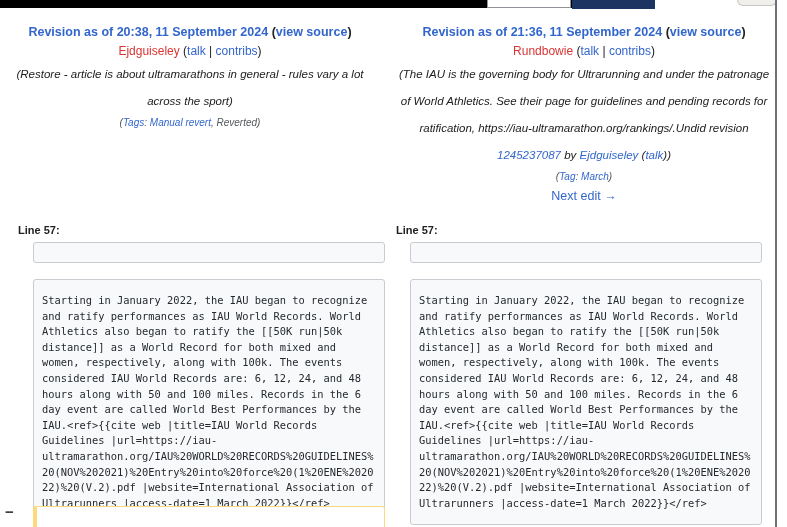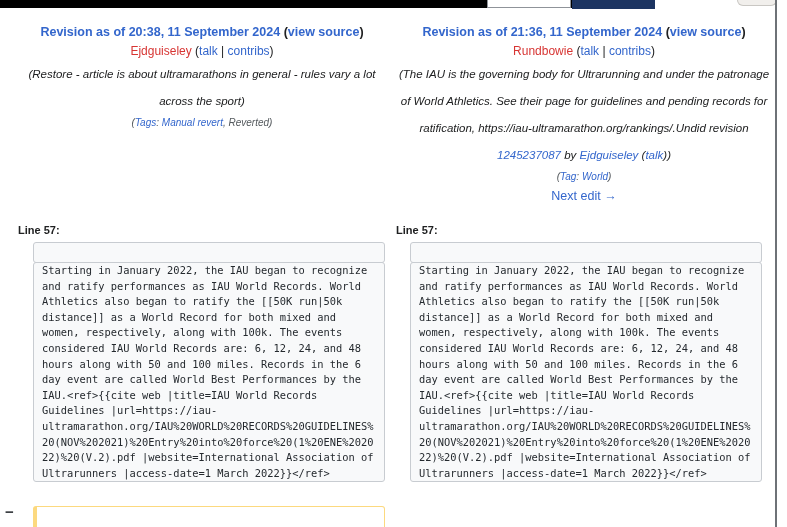--- a/index.html
+++ b/index.html
@@ -10,39 +10,39 @@
   
   .topbar{position:absolute;left:0;top:0;width:573px;height:8px;background:#000;}
   .search-input{position:absolute;left:487px;top:0;width:84px;height:8px;background:#fff;
     border:1px solid #8f9399;border-top:none;box-sizing:border-box;}
   .search-btn{position:absolute;left:572px;top:0;width:83px;height:9px;background:#1c3461;}
   .window-pill{position:absolute;left:737px;top:0;width:40px;height:6px;background:#f1efec;
     border:1px solid #c9c7c3;border-top:none;border-radius:0 0 12px 12px;box-sizing:border-box;}
   .edge-line{position:absolute;left:775px;top:0;width:2px;height:527px;background:#6e7277;}
   
   .col{position:absolute;top:23px;text-align:center;}
-  .col-left{left:12px;width:380px;}
+  .col-left{left:0;width:380px;}
   .col-right{left:394px;width:380px;}
   .rev-title{font-size:12.5px;font-weight:bold;line-height:19px;}
   .rev-user{font-size:12px;line-height:19px;}
   .rev-comment{font-size:11.5px;font-style:italic;line-height:27px;}
   .rev-tags{font-size:10px;font-style:italic;line-height:15px;color:#54595d;}
   .rev-nav{font-size:12.5px;line-height:19px;margin-top:3px;}
   a{text-decoration:none;color:#3366cc;cursor:pointer;}
   a.red{color:#d73533;}
   .dark{color:#202122;}
   
   .line-header{position:absolute;top:224px;font-size:11px;font-weight:bold;color:#202122;}
   .lh-left{left:18px;}
   .lh-right{left:396px;}
   .diff-box{position:absolute;width:352px;box-sizing:border-box;background:#f8f9fa;
     border:1px solid #c8ccd1;border-radius:3px;}
   .empty-box{top:242px;height:21px;}
   .eb-left{left:33px;} .eb-right{left:410px;}
-  .context-box{top:262px;padding:0 8px;
+  .context-box{top:279px;padding:13px 8px;
     font-family:"DejaVu Sans Mono",monospace;font-size:10.4px;line-height:15.6px;
     color:#24292e;white-space:normal;overflow-wrap:break-word;word-wrap:break-word;}
   .cb-left{left:33px;} .cb-right{left:410px;}
   .deleted-box{left:33px;top:506px;height:40px;background:#fff;
     border:1px solid #fcd97f;border-left:4px solid #fcd97f;}
   .marker{position:absolute;left:5px;top:503px;font-size:15px;font-weight:bold;color:#33373b;}
 </style>
 </head>
 <body>
 
@@ -71,21 +71,21 @@
     <div class="rev-title">
       <a>Revision as of 21:36, 11 September 2024</a><span class="dark"> (</span><a>view source</a><span class="dark">)</span>
     </div>
     <div class="rev-user">
       <a class="red">Rundbowie</a><span class="dark"> (</span><a>talk</a><span class="dark"> | </span><a>contribs</a><span class="dark">)</span>
     </div>
     <div class="rev-comment">
       <span>(The IAU is the governing body for Ultrarunning and under the patronage of World Athletics. See their page for guidelines and pending records for ratification, https://iau-ultramarathon.org/rankings/.Undid revision </span><a>1245237087</a><span> by </span><a>Ejdguiseley</a><span> (</span><a>talk</a><span>))</span>
     </div>
     <div class="rev-tags">
-      <span>(</span><a>Tag</a><span>: </span><a>World</a><span>)</span>
+      <span>(</span><a>Tag</a><span>: </span><a>March</a><span>)</span>
     </div>
     <div class="rev-nav">
       <a>Next edit →</a>
     </div>
   </div>
 
   <div class="line-header lh-left">Line 57:</div>
   <div class="line-header lh-right">Line 57:</div>
 
   <div class="diff-box empty-box eb-left"></div>

